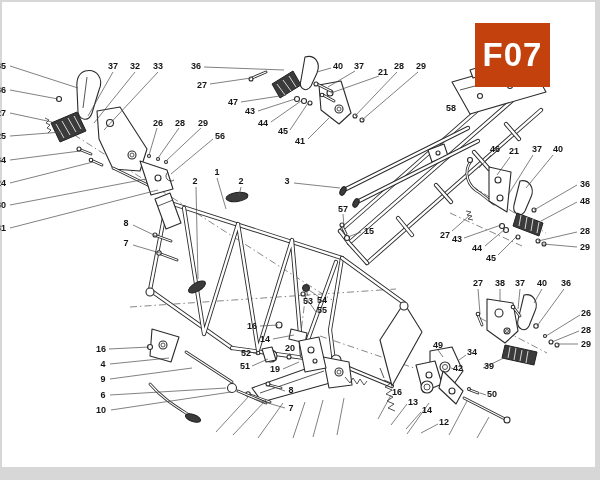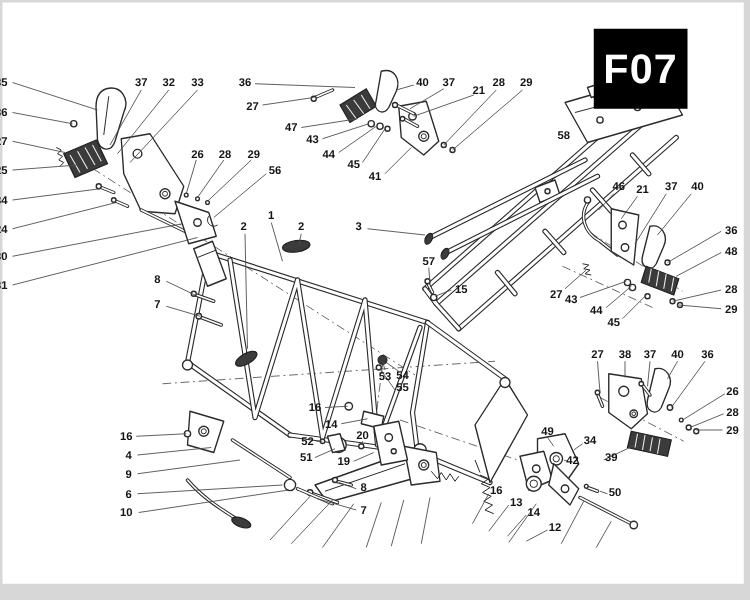--- a/index.html
+++ b/index.html
@@ -413,16 +413,16 @@
         <text x="427" y="413" class="lbl">14</text>
         <text x="444" y="425" class="lbl">12</text>
         <text x="101" y="352" class="lbl">16</text>
         <text x="103" y="367" class="lbl">4</text>
         <text x="103" y="382" class="lbl">9</text>
         <text x="103" y="398" class="lbl">6</text>
         <text x="101" y="413" class="lbl">10</text>
       </g>
     </svg>
 
-  <div id="badge" style="background: #000000;">
+  <div id="badge" style="background: #c2410c;">
     <span>F07</span>
   </div>
 </div>
 
 </body></html>

